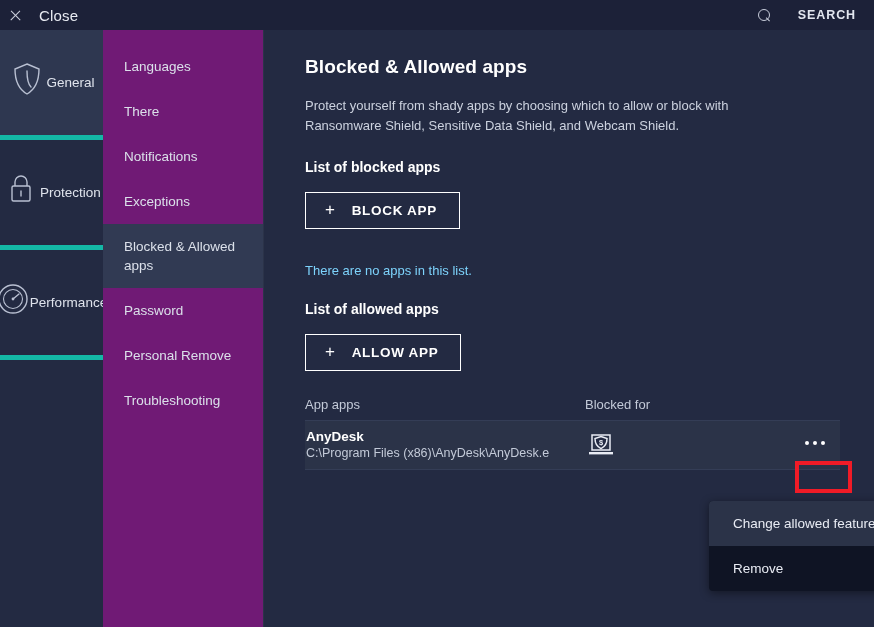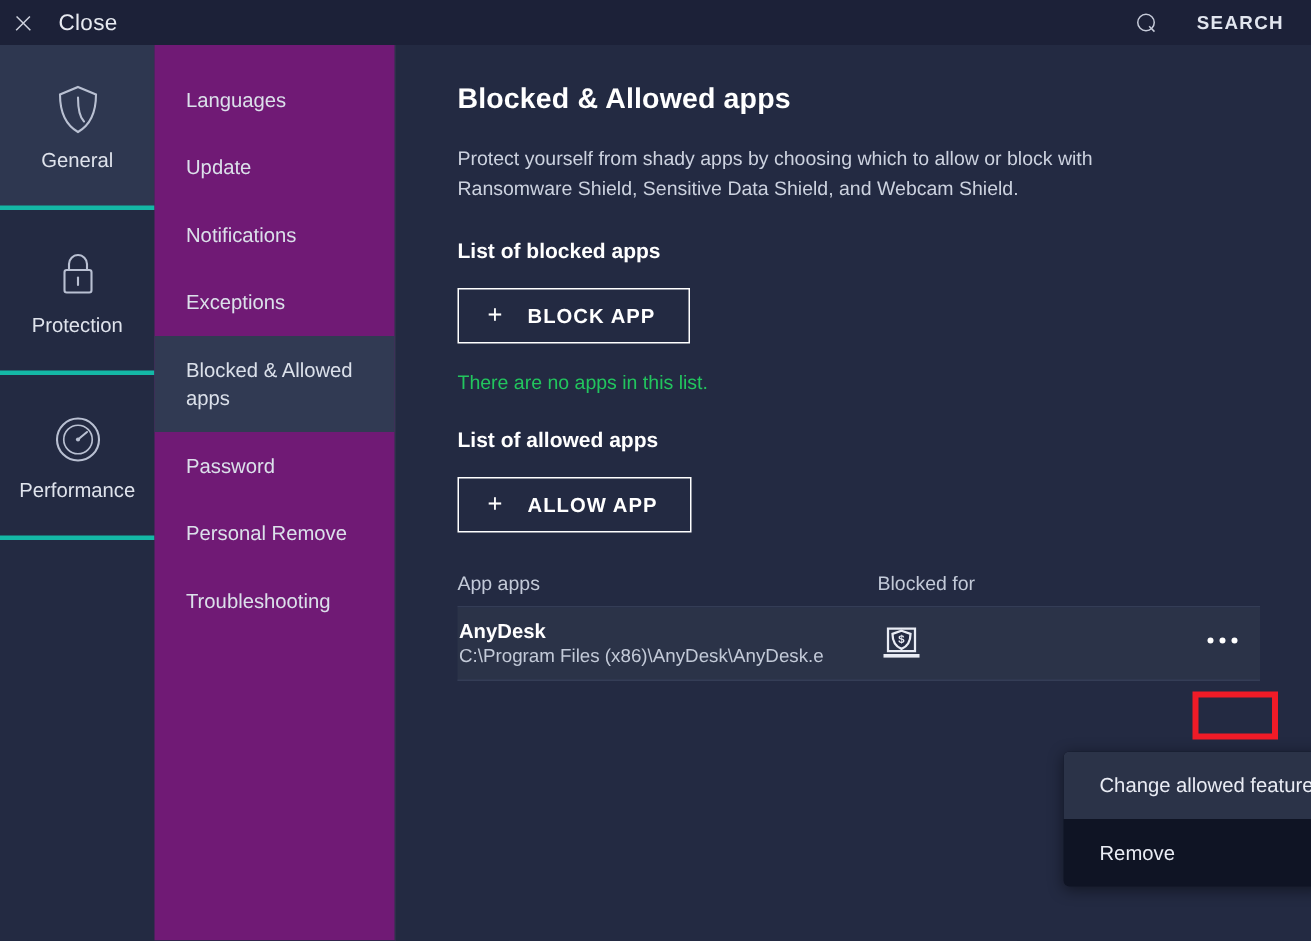--- a/index.html
+++ b/index.html
@@ -100,25 +100,25 @@
     position: absolute;
     left: 0; top: 30px;
     width: 103px;
     height: 597px;
     background: #232a42;
   }
   .rail-item {
     position: relative;
     height: 110px;
     display: flex;
-    flex-direction: column;
+    flex-direction: row;
     align-items: center;
     justify-content: center;
     cursor: pointer;
-    border-bottom: 3px solid #14b8a6;
+    border-bottom: 5px solid #14b8a6;
   }
   .rail-item.active { background: #2e3750; }
   .rail-icon {
     width: 38px; height: 38px;
     display: flex;
     align-items: center;
     justify-content: center;
     margin-bottom: 7px;
   }
   .rail-icon svg { display: block; }
@@ -192,22 +192,22 @@
     cursor: pointer;
   }
   .plus-glyph {
     font-size: 17px;
     font-weight: normal;
     line-height: 1;
     position: relative;
     top: -1px;
   }
   .empty-note {
-    margin-top: 18px;
-    color: #22c55e;
+    margin-top: 34px;
+    color: #7dd3fc;
     font-size: 13px;
   }
 
   
   .app-table { margin-top: 26px; width: 535px; }
   .table-head {
     display: flex;
     padding-bottom: 8px;
     border-bottom: 1px solid #343d56;
   }
@@ -347,21 +347,21 @@
           <line x1="17" y1="17" x2="23" y2="12" stroke="#b9c0d2" stroke-width="1.4" stroke-linecap="round"></line>
           <circle cx="17" cy="17" r="1.4" fill="#b9c0d2"></circle>
         </svg>
       </span>
       <span class="rail-label">Performance</span>
     </div>
   </div>
 
   <div class="subnav">
     <div class="subnav-item">Languages</div>
-    <div class="subnav-item">Update</div>
+    <div class="subnav-item">There</div>
     <div class="subnav-item">Notifications</div>
     <div class="subnav-item">Exceptions</div>
     <div class="subnav-item active">Blocked &amp; Allowed apps</div>
     <div class="subnav-item">Password</div>
     <div class="subnav-item">Personal Remove</div>
     <div class="subnav-item">Troubleshooting</div>
   </div>
 
   <div class="content">
 

